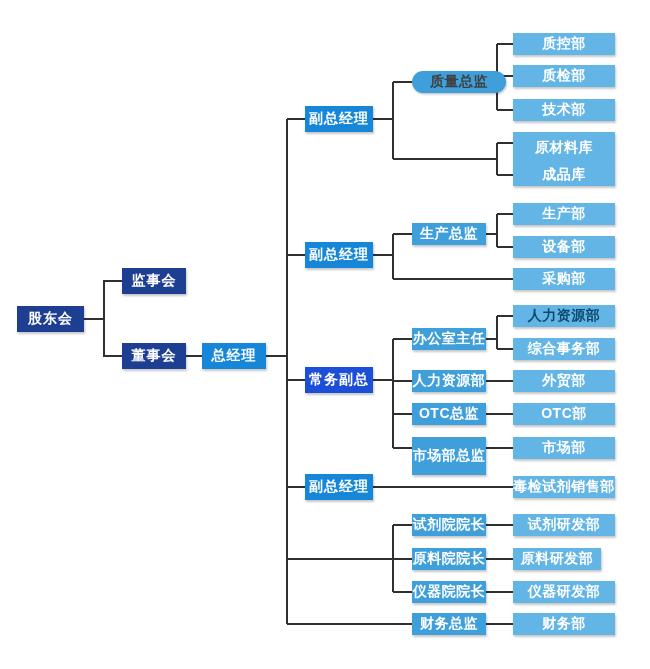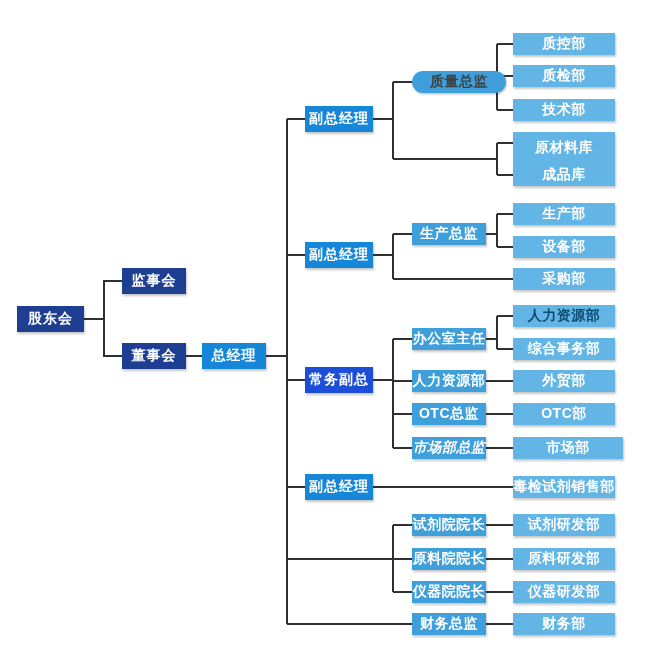--- a/index.html
+++ b/index.html
@@ -103,36 +103,36 @@
     <div class="node level2" style="left: 202px; top: 343px; width: 64px; height: 26px; background: rgb(22, 134, 216); color: rgb(255, 255, 255);">总经理</div>
     <div class="node level2" style="left: 305px; top: 106px; width: 68px; height: 26px; background: rgb(22, 134, 216); color: rgb(255, 255, 255);">副总经理</div>
     <div class="node level2" style="left: 305px; top: 242px; width: 68px; height: 26px; background: rgb(22, 134, 216); color: rgb(255, 255, 255);">副总经理</div>
     <div class="node level2" style="left: 305px; top: 367px; width: 68px; height: 26px; background: #1d4ed8; color: rgb(255, 255, 255);">常务副总</div>
     <div class="node level2" style="left: 305px; top: 474px; width: 68px; height: 26px; background: rgb(22, 134, 216); color: rgb(255, 255, 255);">副总经理</div>
     <div class="node level3" style="left: 412px; top: 71px; width: 94px; height: 22px; background: rgb(63, 159, 218); color: #404040; border-radius: 11px;">质量总监</div>
     <div class="node level3" style="left: 412px; top: 223px; width: 74px; height: 22px; background: rgb(63, 159, 218); color: rgb(255, 255, 255);">生产总监</div>
     <div class="node level3" style="left: 412px; top: 328px; width: 74px; height: 22px; background: rgb(63, 159, 218); color: rgb(255, 255, 255);">办公室主任</div>
     <div class="node level3" style="left: 412px; top: 370px; width: 74px; height: 22px; background: rgb(63, 159, 218); color: rgb(255, 255, 255);">人力资源部</div>
     <div class="node level3" style="left: 412px; top: 403px; width: 74px; height: 22px; background: rgb(63, 159, 218); color: rgb(255, 255, 255);">OTC总监</div>
-    <div class="node level3" style="left: 412px; top: 437px; width: 74px; height: 22px; background: rgb(63, 159, 218); color: rgb(255, 255, 255); font-style: italic;">市场部总监</div>
+    <div class="node level3" style="left: 412px; top: 437px; width: 74px; height: 38px; background: rgb(63, 159, 218); color: rgb(255, 255, 255);">市场部总监</div>
     <div class="node level3" style="left: 412px; top: 514px; width: 74px; height: 22px; background: rgb(63, 159, 218); color: rgb(255, 255, 255);">试剂院院长</div>
     <div class="node level3" style="left: 412px; top: 548px; width: 74px; height: 22px; background: rgb(63, 159, 218); color: rgb(255, 255, 255);">原料院院长</div>
     <div class="node level3" style="left: 412px; top: 581px; width: 74px; height: 22px; background: rgb(63, 159, 218); color: rgb(255, 255, 255);">仪器院院长</div>
     <div class="node level3" style="left: 412px; top: 613px; width: 74px; height: 22px; background: rgb(63, 159, 218); color: rgb(255, 255, 255);">财务总监</div>
     <div class="node level4" style="left: 513px; top: 33px; width: 102px; height: 22px; background: rgb(99, 181, 229); color: rgb(255, 255, 255);">质控部</div>
     <div class="node level4" style="left: 513px; top: 65px; width: 102px; height: 22px; background: rgb(99, 181, 229); color: rgb(255, 255, 255);">质检部</div>
     <div class="node level4" style="left: 513px; top: 99px; width: 102px; height: 22px; background: rgb(99, 181, 229); color: rgb(255, 255, 255);">技术部</div>
     <div class="node level4" style="left: 513px; top: 132px; width: 102px; height: 32px; background: rgb(99, 181, 229); color: rgb(255, 255, 255);">原材料库</div>
     <div class="node level4" style="left: 513px; top: 164px; width: 102px; height: 22px; background: rgb(99, 181, 229); color: rgb(255, 255, 255);">成品库</div>
     <div class="node level4" style="left: 513px; top: 203px; width: 102px; height: 22px; background: rgb(99, 181, 229); color: rgb(255, 255, 255);">生产部</div>
     <div class="node level4" style="left: 513px; top: 236px; width: 102px; height: 22px; background: rgb(99, 181, 229); color: rgb(255, 255, 255);">设备部</div>
     <div class="node level4" style="left: 513px; top: 268px; width: 102px; height: 22px; background: rgb(99, 181, 229); color: rgb(255, 255, 255);">采购部</div>
     <div class="node level4" style="left: 513px; top: 305px; width: 102px; height: 22px; background: rgb(99, 181, 229); color: #0c4a6e;">人力资源部</div>
     <div class="node level4" style="left: 513px; top: 338px; width: 102px; height: 22px; background: rgb(99, 181, 229); color: rgb(255, 255, 255);">综合事务部</div>
     <div class="node level4" style="left: 513px; top: 370px; width: 102px; height: 22px; background: rgb(99, 181, 229); color: rgb(255, 255, 255);">外贸部</div>
     <div class="node level4" style="left: 513px; top: 403px; width: 102px; height: 22px; background: rgb(99, 181, 229); color: rgb(255, 255, 255);">OTC部</div>
-    <div class="node level4" style="left: 513px; top: 437px; width: 110px; height: 22px; background: rgb(99, 181, 229); color: rgb(255, 255, 255);">市场部</div>
+    <div class="node level4" style="left: 513px; top: 437px; width: 102px; height: 22px; background: rgb(99, 181, 229); color: rgb(255, 255, 255);">市场部</div>
     <div class="node level4" style="left: 513px; top: 476px; width: 102px; height: 22px; background: rgb(99, 181, 229); color: rgb(255, 255, 255); text-align: center;">毒检试剂销售部</div>
     <div class="node level4" style="left: 513px; top: 514px; width: 102px; height: 22px; background: rgb(99, 181, 229); color: rgb(255, 255, 255);">试剂研发部</div>
-    <div class="node level4" style="left: 513px; top: 548px; width: 102px; height: 22px; background: rgb(99, 181, 229); color: rgb(255, 255, 255);">原料研发部</div>
+    <div class="node level4" style="left: 513px; top: 548px; width: 88px; height: 22px; background: rgb(99, 181, 229); color: rgb(255, 255, 255);">原料研发部</div>
     <div class="node level4" style="left: 513px; top: 581px; width: 102px; height: 22px; background: rgb(99, 181, 229); color: rgb(255, 255, 255);">仪器研发部</div>
     <div class="node level4" style="left: 513px; top: 613px; width: 102px; height: 22px; background: rgb(99, 181, 229); color: rgb(255, 255, 255);">财务部</div>
   </div>
 
 </body></html>

